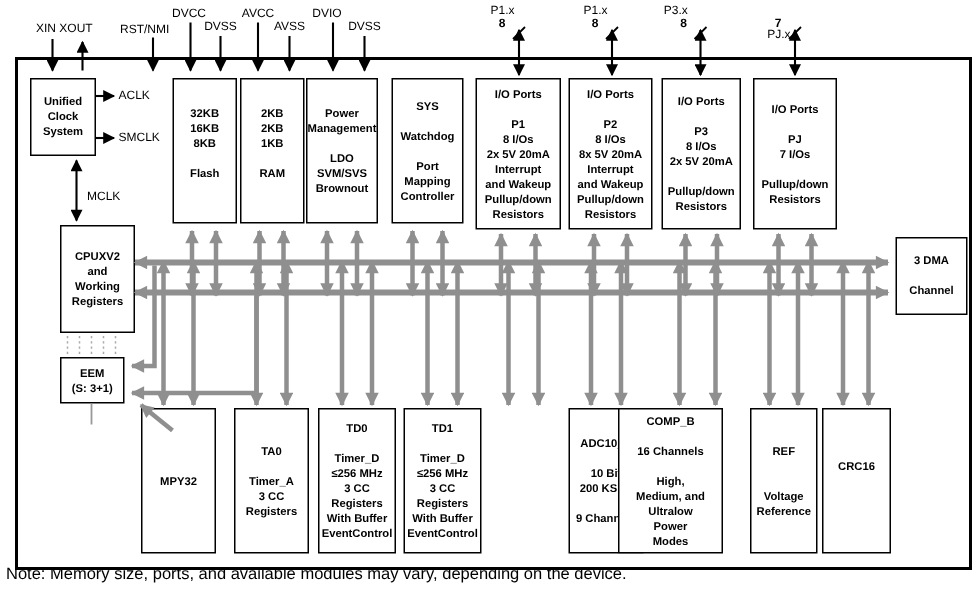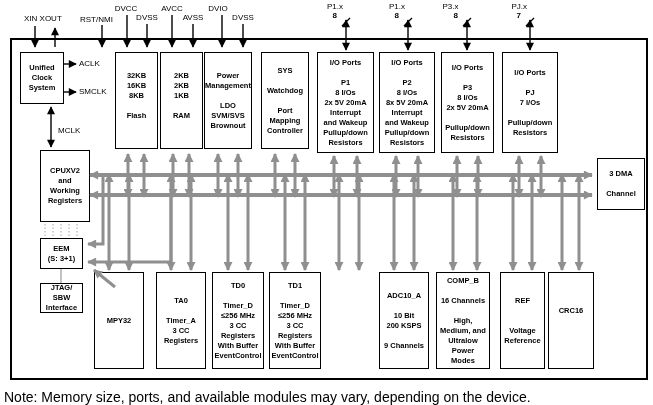--- a/index.html
+++ b/index.html
@@ -8,21 +8,21 @@
   .chip{position:absolute;left:10px;top:38px;width:638px;height:342px;
         box-sizing:border-box;border:2.5px solid #000;z-index:1}
   .block{position:absolute;box-sizing:border-box;border:1.6px solid #000;background:#fff;
          display:flex;flex-direction:column;justify-content:center;align-items:center;
          text-align:center;font-size:7.5px;font-weight:bold;line-height:10px;z-index:2}
   .block div{min-height:10px;white-space:nowrap}
   svg.wires{position:absolute;left:0;top:0;z-index:3;pointer-events:none}
   .pinlabel{position:absolute;font-size:8px;font-weight:normal;white-space:nowrap;z-index:4}
   .center{transform:translateX(-50%)}
   .pnum{position:absolute;font-size:8px;font-weight:bold;z-index:4;text-align:right}
-  .note{position:absolute;left:4px;top:389px;font-size:14px;z-index:4;white-space:nowrap}
+  .note{position:absolute;left:4px;top:377px;font-size:11px;z-index:4;white-space:nowrap}
 </style>
 </head>
 <body>
 
 <div class="stage">
 
   <div class="chip"></div>
 
   <div class="block" style="left:20px;top:52px;width:44px;height:52px">
       <div>Unified</div>
@@ -107,25 +107,20 @@
   <div class="block" style="left:40px;top:150px;width:50px;height:72px">
       <div>CPUXV2</div>
       <div>and</div>
       <div>Working</div>
       <div>Registers</div>
     </div>
   <div class="block" style="left:40px;top:238px;width:43px;height:31px">
       <div>EEM</div>
       <div>(S: 3+1)</div>
     </div>
-  <div class="block" style="left:40px;top:283px;width:43px;height:30px">
-      <div>JTAG/</div>
-      <div>SBW</div>
-      <div>Interface</div>
-    </div>
 
   <div class="block" style="left:597px;top:158px;width:48px;height:52px">
       <div>3 DMA</div>
       <div></div>
       <div>Channel</div>
     </div>
 
   <div class="block" style="left:94px;top:272px;width:50px;height:97px">
       <div>MPY32</div>
     </div>
@@ -157,21 +152,21 @@
       <div>EventControl</div>
     </div>
   <div class="block" style="left:379px;top:272px;width:50px;height:97px">
       <div>ADC10_A</div>
       <div></div>
       <div>10 Bit</div>
       <div>200 KSPS</div>
       <div></div>
       <div>9 Channels</div>
     </div>
-  <div class="block" style="left:436px;top:272px;width:54px;height:97px">
+  <div class="block" style="left:412px;top:272px;width:70px;height:97px">
       <div>COMP_B</div>
       <div></div>
       <div>16 Channels</div>
       <div></div>
       <div>High,</div>
       <div>Medium, and</div>
       <div>Ultralow</div>
       <div>Power</div>
       <div>Modes</div>
     </div>
@@ -296,21 +291,21 @@
   <div class="pinlabel center" style="left:193px;top:13px">AVSS</div>
   <div class="pinlabel center" style="left:218px;top:4px">DVIO</div>
   <div class="pinlabel center" style="left:243px;top:13px">DVSS</div>
 
   <div class="pinlabel" style="left:316px;top:2px;width:27px;text-align:right">P1.x</div>
   <div class="pnum" style="left:327px;top:11px;width:10px">8</div>
   <div class="pinlabel" style="left:378px;top:2px;width:27px;text-align:right">P1.x</div>
   <div class="pnum" style="left:389px;top:11px;width:10px">8</div>
   <div class="pinlabel" style="left:437px;top:2px;width:27px;text-align:center">P3.x</div>
   <div class="pnum" style="left:448px;top:11px;width:10px">8</div>
-  <div class="pinlabel" style="left:500px;top:2px;width:27px;text-align:right">PJ.x</div>
+  <div class="pinlabel" style="left:500px;top:18px;width:27px;text-align:right">PJ.x</div>
   <div class="pnum" style="left:511px;top:11px;width:10px">7</div>
 
   <div class="pinlabel" style="left:79px;top:59px">ACLK</div>
   <div class="pinlabel" style="left:79px;top:87px">SMCLK</div>
   <div class="pinlabel" style="left:58px;top:126px">MCLK</div>
 
   <div class="note">Note: Memory size, ports, and available modules may vary, depending on the device.</div>
 
 </div>
 

